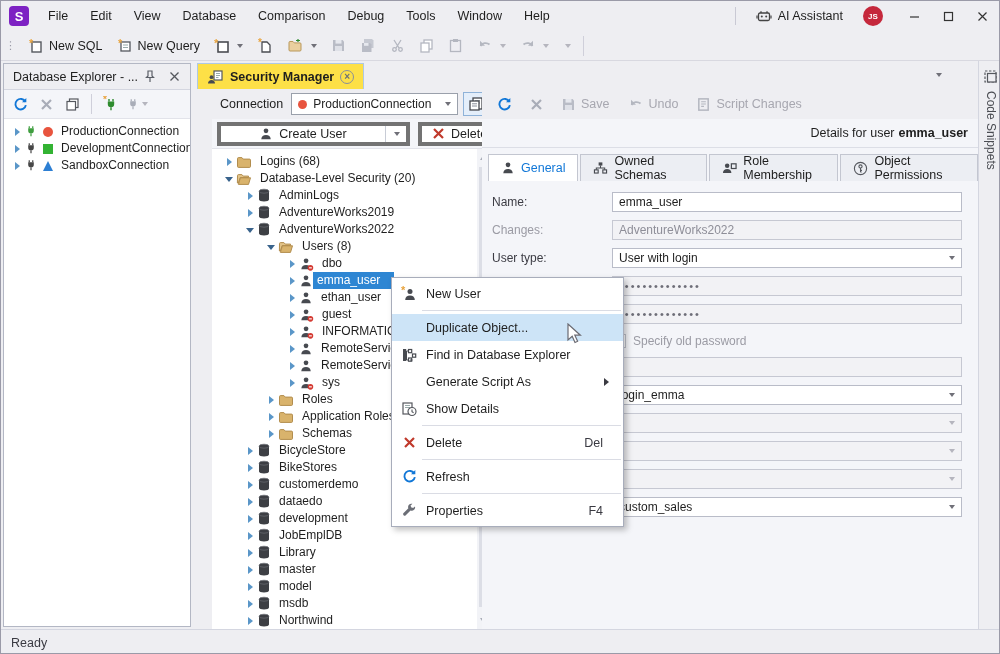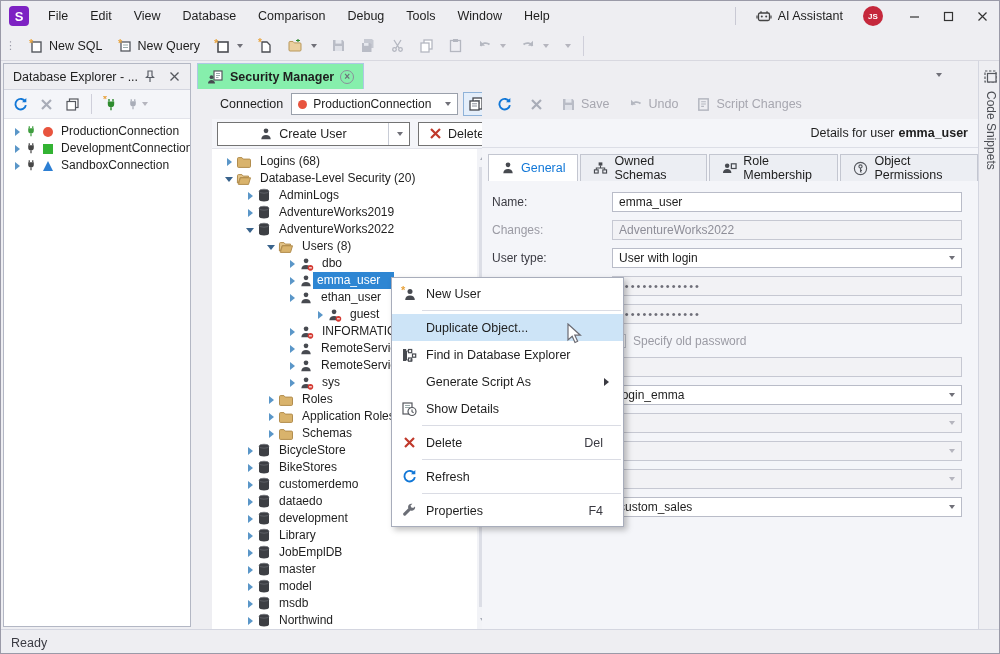--- a/index.html
+++ b/index.html
@@ -48,34 +48,34 @@
   .trow .lbl { margin-left:4px; }
   .arrow { width:12px; height:12px; position:relative; flex:0 0 12px; }
   .arrow.closed::after { content:""; position:absolute; left:3px; top:2px; border-left:5px solid #5a96c8; border-top:4px solid transparent; border-bottom:4px solid transparent; }
   .arrow.open::after { content:""; position:absolute; left:1px; top:4px; border-top:5px solid #39638c; border-left:4px solid transparent; border-right:4px solid transparent; }
   .marker { width:10px; height:10px; margin-left:5px; flex:0 0 10px; }
   .marker.circle { border-radius:50%; }
   .marker.triangle { width:0; height:0; background:none !important; border-left:5.5px solid transparent; border-right:5.5px solid transparent; border-bottom:10px solid #2d7fd3; }
 
   
   .doc-tabbar { position:absolute; left:196px; top:60px; width:781px; height:28px; background:#eeeef2; display:flex; align-items:flex-end; }
-  .doc-tab { height:26px; background:#86efac; display:flex; align-items:center; gap:6px; padding:0 9px; font-size:12.5px; font-weight:bold; border:1px solid #aec8e4; border-bottom:none; }
+  .doc-tab { height:26px; background:#fde047; display:flex; align-items:center; gap:6px; padding:0 9px; font-size:12.5px; font-weight:bold; border:1px solid #aec8e4; border-bottom:none; }
   .tab-close { width:14px; height:14px; border-radius:50%; border:1px solid #8a8f9a; color:#6a7078; font-size:10px; line-height:12px; text-align:center; }
   .tabbar-dd { margin-left:auto; margin-right:36px; align-self:center; }
 
   
   #sm { left:211px; top:88px; width:281px; height:540px; border:none; background:#7f1d1d; }
   .conn-row { height:30px; background:#eeeef2; display:flex; align-items:center; padding:0 4px 0 8px; }
   .conn-row .clabel { font-size:12.5px; margin-right:8px; }
   .combo { flex:1; height:22px; background:#fff; border:1px solid #9aa0ab; display:flex; align-items:center; padding:0 6px; gap:6px; }
   .combo .dot { width:9px; height:9px; border-radius:50%; background:#e8543e; }
   .combo .dd-arrow { margin-left:auto; }
   .script-toggle { width:26px; height:24px; margin-left:5px; border:1px solid #8fb2d8; background:#e4eefa; display:flex; align-items:center; justify-content:center; }
   .actions-row { height:30px; background:#f4f5f9; display:flex; align-items:center; padding:0 5px; gap:8px; border-bottom:1px solid #e2e3ea; }
-  .btn { height:24px; background:#fff; border:1px solid #737373; display:flex; align-items:center; font-size:12.5px; }
+  .btn { height:24px; background:#fff; border:4px solid #737373; display:flex; align-items:center; font-size:12.5px; }
   .btn .bpart { display:flex; align-items:center; gap:6px; padding:0 10px; height:100%; }
   .btn .split { width:1px; height:100%; background:#c8ccd6; }
   .btn .ddpart { width:20px; height:100%; display:flex; align-items:center; justify-content:center; }
   #sm-tree { position:absolute; left:0; top:60px; width:281px; height:480px; }
   .trow.sel .lbl { background:#2e86d3; color:#fff; padding:1px 14px 2px 4px; margin-left:0; }
   .trow .lbl { padding:1px 4px 2px 4px; }
   .trow { height:17px; font-size:12px; }
   
   .vscroll { position:absolute; right:1px; top:0; width:15px; height:100%; background:#f2f3f7; }
   .sarrow { position:absolute; left:3px; width:9px; height:9px; }
@@ -550,21 +550,21 @@
         <div class="trow" style="padding-left: 75px;">
           <span class="arrow closed"></span>
           <span class="ico">
             <svg width="14" height="14" viewBox="0 0 16 16">
               <circle cx="8" cy="4.4" r="2.7" fill="#474a50"></circle>
               <path d="M2.6 14c0-3.1 2.4-4.8 5.4-4.8s5.4 1.7 5.4 4.8z" fill="#474a50"></path>
             </svg>
           </span>
           <span class="lbl">ethan_user</span>
         </div>
-        <div class="trow" style="padding-left: 75px; margin-left: 28px;">
+        <div class="trow" style="padding-left: 75px;">
           <span class="arrow closed"></span>
           <span class="ico">
             <svg width="15" height="14" viewBox="0 0 17 16">
               <circle cx="8" cy="4.4" r="2.7" fill="#474a50"></circle>
               <path d="M2.6 14c0-3.1 2.4-4.8 5.4-4.8s5.4 1.7 5.4 4.8z" fill="#474a50"></path>
               <circle cx="13" cy="12.4" r="3.2" fill="#d43a32"></circle>
               <path d="M11.4 12.4h3.2" stroke="#fff" stroke-width="1.3"></path>
             </svg>
           </span>
           <span class="lbl">guest</span>
@@ -697,32 +697,32 @@
         </div>
         <div class="trow" style="padding-left: 33px;">
           <span class="arrow closed"></span>
           <span class="ico">
             <svg width="14" height="15" viewBox="0 0 14 15">
               <ellipse cx="7" cy="3.2" rx="5" ry="2" fill="#3d3f44"></ellipse>
               <path d="M2 3.2v8.4c0 1.1 2.2 2 5 2s5-.9 5-2V3.2" fill="#3d3f44"></path>
               <ellipse cx="7" cy="3.2" rx="5" ry="2" fill="none" stroke="#6a6d74" stroke-width=".7"></ellipse>
             </svg>
           </span>
+          <span class="lbl">JobEmplDB</span>
+        </div>
+        <div class="trow" style="padding-left: 33px;">
+          <span class="arrow closed"></span>
+          <span class="ico">
+            <svg width="14" height="15" viewBox="0 0 14 15">
+              <ellipse cx="7" cy="3.2" rx="5" ry="2" fill="#3d3f44"></ellipse>
+              <path d="M2 3.2v8.4c0 1.1 2.2 2 5 2s5-.9 5-2V3.2" fill="#3d3f44"></path>
+              <ellipse cx="7" cy="3.2" rx="5" ry="2" fill="none" stroke="#6a6d74" stroke-width=".7"></ellipse>
+            </svg>
+          </span>
           <span class="lbl">Library</span>
-        </div>
-        <div class="trow" style="padding-left: 33px;">
-          <span class="arrow closed"></span>
-          <span class="ico">
-            <svg width="14" height="15" viewBox="0 0 14 15">
-              <ellipse cx="7" cy="3.2" rx="5" ry="2" fill="#3d3f44"></ellipse>
-              <path d="M2 3.2v8.4c0 1.1 2.2 2 5 2s5-.9 5-2V3.2" fill="#3d3f44"></path>
-              <ellipse cx="7" cy="3.2" rx="5" ry="2" fill="none" stroke="#6a6d74" stroke-width=".7"></ellipse>
-            </svg>
-          </span>
-          <span class="lbl">JobEmplDB</span>
         </div>
         <div class="trow" style="padding-left: 33px;">
           <span class="arrow closed"></span>
           <span class="ico">
             <svg width="14" height="15" viewBox="0 0 14 15">
               <ellipse cx="7" cy="3.2" rx="5" ry="2" fill="#3d3f44"></ellipse>
               <path d="M2 3.2v8.4c0 1.1 2.2 2 5 2s5-.9 5-2V3.2" fill="#3d3f44"></path>
               <ellipse cx="7" cy="3.2" rx="5" ry="2" fill="none" stroke="#6a6d74" stroke-width=".7"></ellipse>
             </svg>
           </span>

